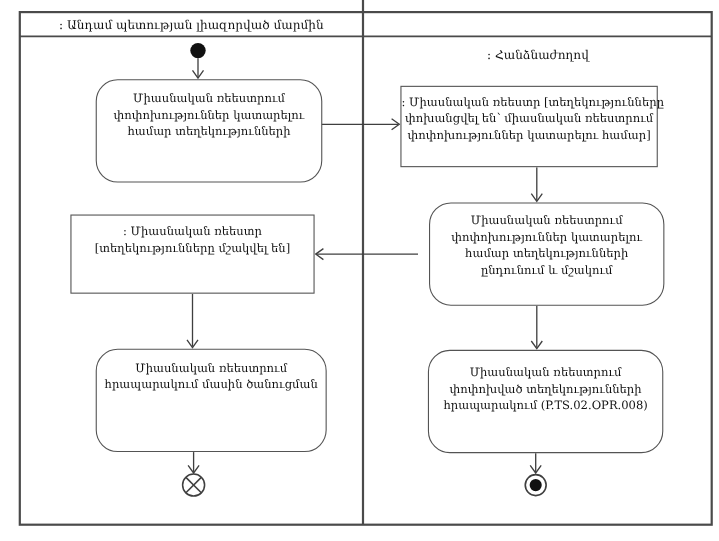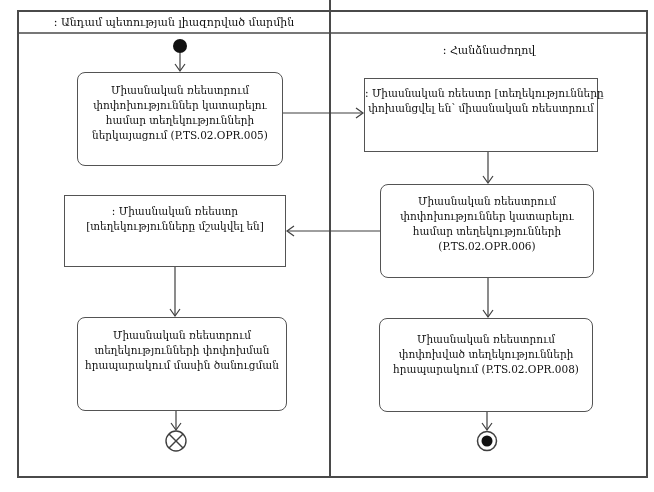--- a/index.html
+++ b/index.html
@@ -28,21 +28,21 @@
   }
   .node {
     position: absolute;
     box-sizing: border-box;
     background: #ffffff;
     border: 1px solid #545454;
     text-align: center;
     font-size: 10.5px;
     line-height: 15px;
   }
-  .activity { border-radius: 8px; }
+  .activity { border-radius: 20px; margin-left: 10px; }
   .tline { white-space: nowrap; }
 </style>
 </head>
 <body>
 
 <div class="stage">
 
   <svg class="overlay" width="654" height="492" viewBox="0 0 654 492" fill="none" stroke="#3f3f3f" stroke-width="1.2">
 
     <rect x="18" y="11" width="629" height="466" stroke="#4a4a4a" stroke-width="2"></rect>
@@ -111,43 +111,42 @@
     <span>: Անդամ պետության լիազորված մարմին</span>
   </div>
   <div class="lane-header" style="left:330px; top:11px; width:318px; height:22px;margin-top:28px;">
     <span>: Հանձնաժողով</span>
   </div>
 
   <div class="node activity" style="left:77px; top:72px; width:206px; height:94px; padding-top:10px;">
     <div class="tline">Միասնական ռեեստրում</div>
     <div class="tline">փոփոխություններ կատարելու</div>
     <div class="tline">համար տեղեկությունների</div>
-    <div class="tline">ներկայացում (P.TS.02.OPR.005)</div>
   </div>
 
   <div class="node" style="left:364px; top:78px; width:234px; height:74px; padding-top:7px;">
     <div class="tline">: Միասնական ռեեստր [տեղեկությունները</div>
     <div class="tline">փոխանցվել են՝ միասնական ռեեստրում</div>
+    <div class="tline">փոփոխություններ կատարելու համար]</div>
   </div>
 
   <div class="node activity" style="left:380px; top:184px; width:214px; height:94px; padding-top:9px;">
     <div class="tline">Միասնական ռեեստրում</div>
     <div class="tline">փոփոխություններ կատարելու</div>
     <div class="tline">համար տեղեկությունների</div>
-    <div class="tline">(P.TS.02.OPR.006)</div>
+    <div class="tline">ընդունում և մշակում</div>
   </div>
 
   <div class="node" style="left:64px; top:195px; width:222px; height:72px; padding-top:8px;">
     <div class="tline">: Միասնական ռեեստր</div>
     <div class="tline">[տեղեկությունները մշակվել են]</div>
   </div>
 
   <div class="node activity" style="left:77px; top:317px; width:210px; height:94px; padding-top:10px;">
     <div class="tline">Միասնական ռեեստրում</div>
-    <div class="tline">տեղեկությունների փոփոխման</div>
     <div class="tline">հրապարակում մասին ծանուցման</div>
   </div>
 
   <div class="node activity" style="left:379px; top:318px; width:214px; height:94px; padding-top:13px;">
     <div class="tline">Միասնական ռեեստրում</div>
     <div class="tline">փոփոխված տեղեկությունների</div>
     <div class="tline">հրապարակում (P.TS.02.OPR.008)</div>
   </div>
 
 </div>

